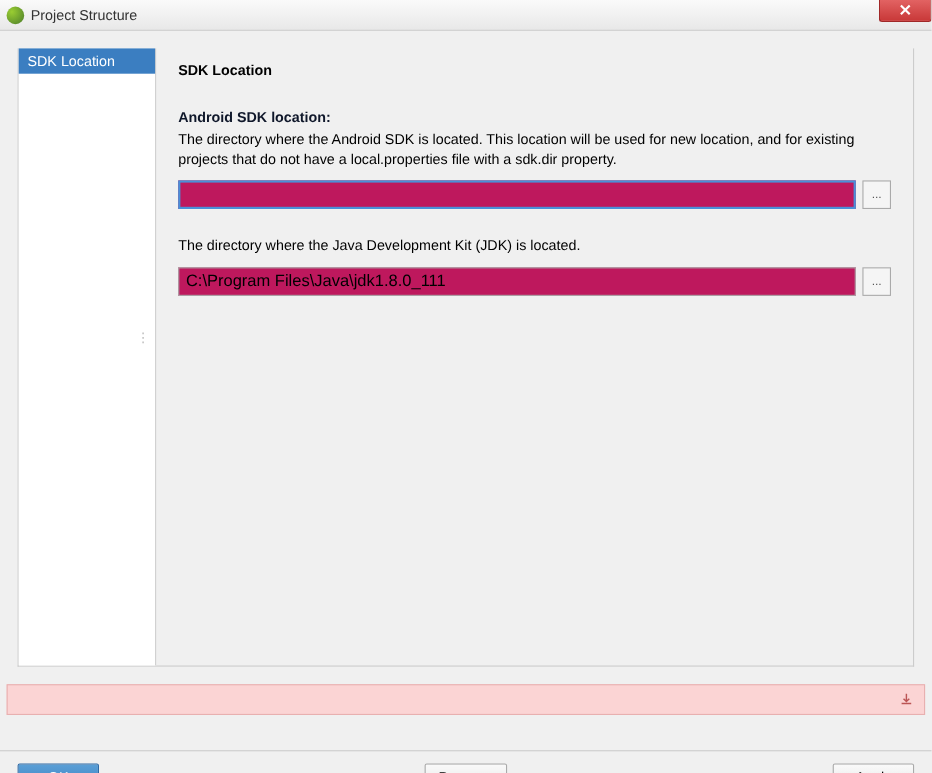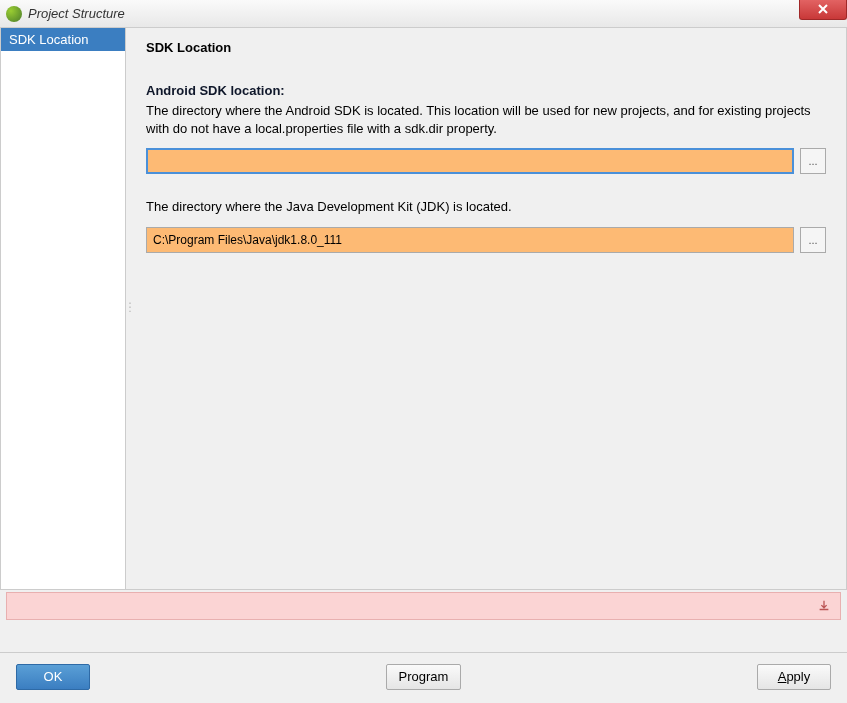--- a/index.html
+++ b/index.html
@@ -17,21 +17,20 @@
       position: relative;
     }
     .titlebar {
       height: 28px;
       background: linear-gradient(to bottom, #fafafa, #e8e8e8);
       border-bottom: 1px solid #ccc;
       display: flex;
       align-items: center;
       padding-left: 6px;
       position: relative;
-      font-style: italic;
     }
     .titlebar-icon {
       width: 16px;
       height: 16px;
       background: radial-gradient(circle at 30% 30%, #9acd32, #4a7c2a);
       border-radius: 50%;
       margin-right: 6px;
     }
     .titlebar-title {
       color: #333;
@@ -57,21 +56,21 @@
     .close-btn svg {
       width: 12px;
       height: 12px;
     }
     .main-area {
       display: flex;
       height: 562px;
       background: #f0f0f0;
       border: 1px solid #ccc;
       border-top: none;
-      margin: 0;
+      margin: 16px;
     }
     .sidebar {
       width: 125px;
       background: #fff;
       border-right: 1px solid #ccc;
     }
     .sidebar-item {
       padding: 4px 8px;
       font-size: 13px;
       cursor: pointer;
@@ -107,23 +106,23 @@
       display: flex;
       align-items: center;
       gap: 6px;
       margin-bottom: 24px;
     }
     .text-input {
       flex: 1;
       height: 26px;
       border: 1px solid #aaa;
       padding: 2px 6px;
-      font-size: 12px;
+      font-size: 15px;
       font-family: inherit;
-      background: #fdba74;
+      background: #be185d;
     }
     .text-input.focused {
       border: 2px solid #4a90d9;
       outline: none;
     }
     .browse-btn {
       width: 26px;
       height: 26px;
       border: 1px solid #aaa;
       background: #f5f5f5;
@@ -219,21 +218,21 @@
   <div class="sidebar">
     <div class="sidebar-item selected">
       <span>SDK Location</span>
     </div>
   </div>
   <div class="divider-handle"></div>
   <div class="content">
     <div class="content-title">SDK Location</div>
 
     <div class="section-label">Android SDK location:</div>
-    <div class="section-desc">The directory where the Android SDK is located. This location will be used for new projects, and for existing projects with do not have a local.properties file with a sdk.dir property.</div>
+    <div class="section-desc">The directory where the Android SDK is located. This location will be used for new location, and for existing projects that do not have a local.properties file with a sdk.dir property.</div>
     <div class="input-row">
       <input type="text" class="text-input focused" value="" style="">
       <button class="browse-btn">...</button>
     </div>
 
     <div class="section-desc">The directory where the Java Development Kit (JDK) is located.</div>
     <div class="input-row">
       <input type="text" class="text-input" value="C:\Program Files\Java\jdk1.8.0_111" style="">
       <button class="browse-btn">...</button>
     </div>

